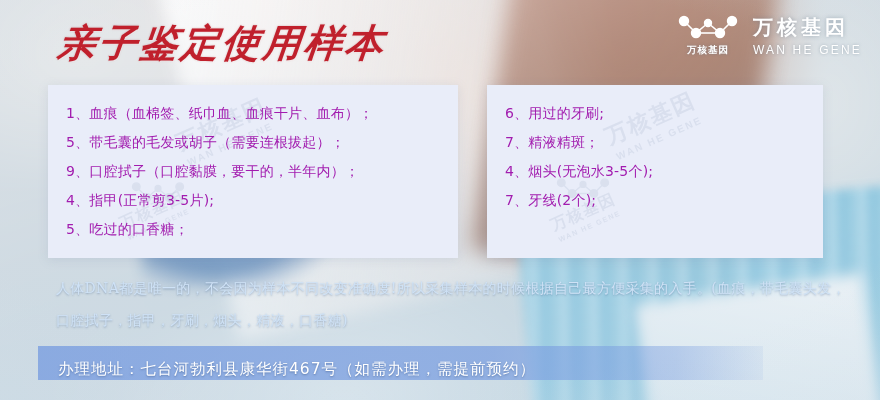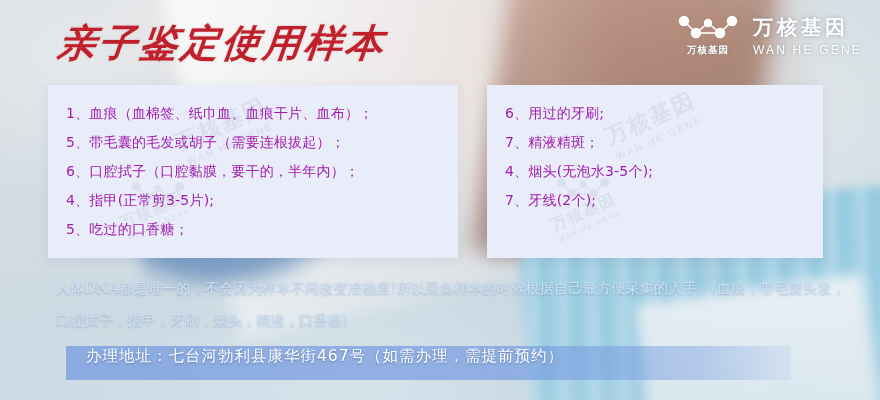--- a/index.html
+++ b/index.html
@@ -157,27 +157,27 @@
     font-family: "DejaVu Serif", "Liberation Serif", serif;
     font-size: 14px;
     line-height: 32px;
     color: #cfe2f6;
     letter-spacing: .3px;
     text-shadow: 0 1px 2px rgba(70,100,140,.45);
   }
 
   
   .addr-bar {
-    position: absolute; left: 66px; top: 346px; width: 725px; height: 34px;
+    position: absolute; left: 38px; top: 346px; width: 725px; height: 34px;
     background: linear-gradient(90deg,
       rgba(122,158,224,.80) 0%,
       rgba(122,158,224,.72) 62%,
       rgba(122,158,224,.42) 88%,
       rgba(122,158,224,.10) 100%);
-    display: flex; align-items: flex-start;
+    display: flex; align-items: flex-end;
   }
   .addr-text {
     padding-left: 20px;
     font-family: "DejaVu Sans", "Liberation Sans", sans-serif;
     font-size: 15.5px;
     font-weight: 500;
     color: #ffffff;
     letter-spacing: 1px;
     white-space: nowrap;
     text-shadow: 0 1px 2px rgba(50,80,130,.5);
@@ -248,21 +248,21 @@
             <circle cx="19" cy="18" r="4.2"></circle>
           <circle cx="31" cy="8" r="3.2"></circle>
             <circle cx="43" cy="18" r="4.2"></circle>
             <circle cx="55" cy="6" r="4.2"></circle>
         </g>
       </svg>
     </span>
     <div class="panel-list">
       <div class="panel-item">1、血痕（血棉签、纸巾血、血痕干片、血布）；</div>
       <div class="panel-item">5、带毛囊的毛发或胡子（需要连根拔起）；</div>
-      <div class="panel-item">6、口腔拭子（口腔黏膜，要干的，半年内）；</div>
+      <div class="panel-item">9、口腔拭子（口腔黏膜，要干的，半年内）；</div>
       <div class="panel-item">4、指甲(正常剪3-5片);</div>
       <div class="panel-item">5、吃过的口香糖；</div>
     </div>
   </div>
 
   <div class="panel" id="panel-right">
     <div class="wm" id="wm-right-a">
       <span class="wm-cn">万核基因</span>
       <span class="wm-en">WAN HE GENE</span>
     </div>

